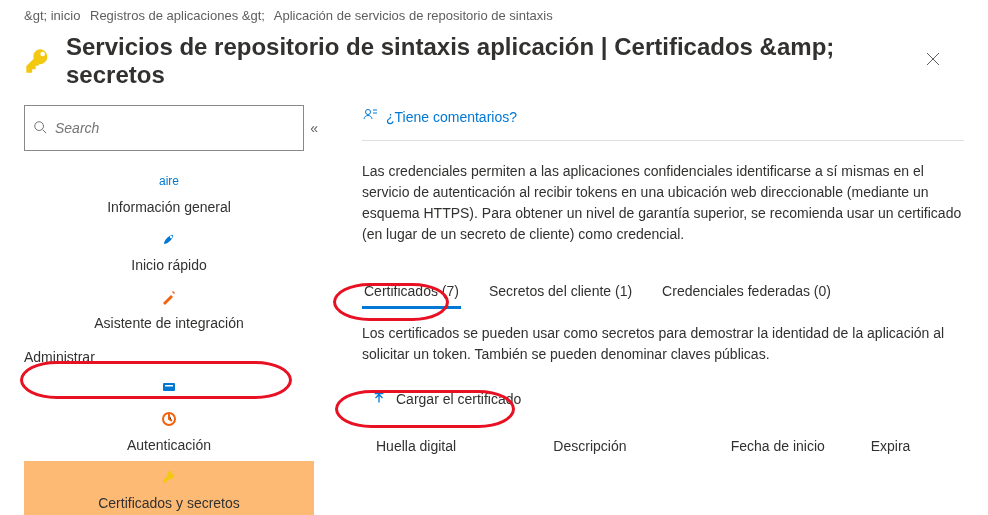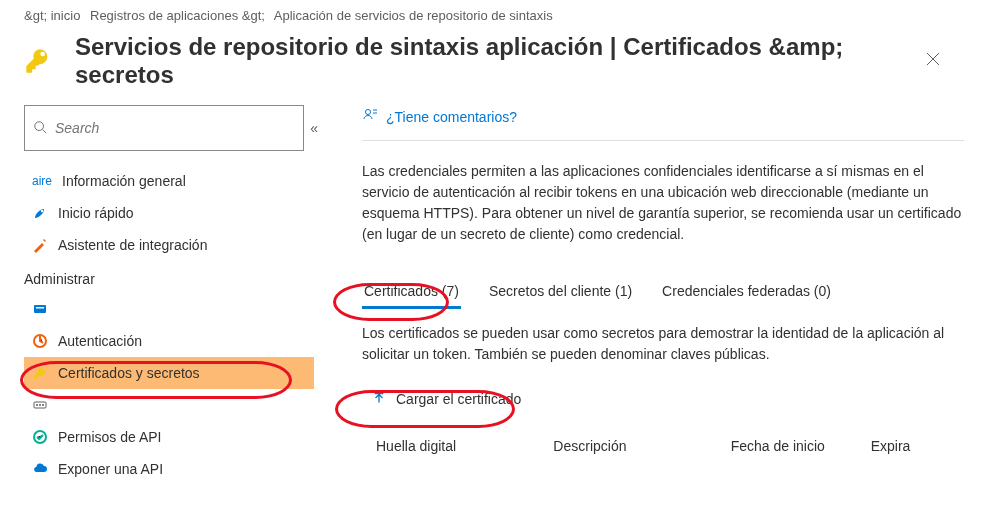--- a/index.html
+++ b/index.html
@@ -16,21 +16,21 @@
   .breadcrumb {
     padding: 8px 24px 4px 24px;
     font-size: 13px;
     color: #605e5c;
   }
   .breadcrumb span { margin-right: 6px; }
   .header {
     display: flex;
     align-items: center;
     padding: 6px 41px 16px 24px;
-    gap: 23px;
+    gap: 14px;
   }
   .header .key-icon {
     width: 28px; height: 28px;
     flex-shrink: 0;
   }
   .header h1 {
     font-size: 24px;
     font-weight: 600;
     margin: 0;
     flex: 1;
@@ -82,20 +82,21 @@
     cursor: pointer;
     letter-spacing: -4px;
   }
   .nav-item {
     display: flex;
     align-items: center;
     gap: 10px;
     padding: 8px 8px;
     cursor: pointer;
     font-size: 14px;
+    flex-direction: column;
   }
   .nav-item.selected {
     background: #fdba74;
   }
   .nav-item .ic {
     width: 16px;
     height: 16px;
     flex-shrink: 0;
     display: inline-flex;
     align-items: center;

